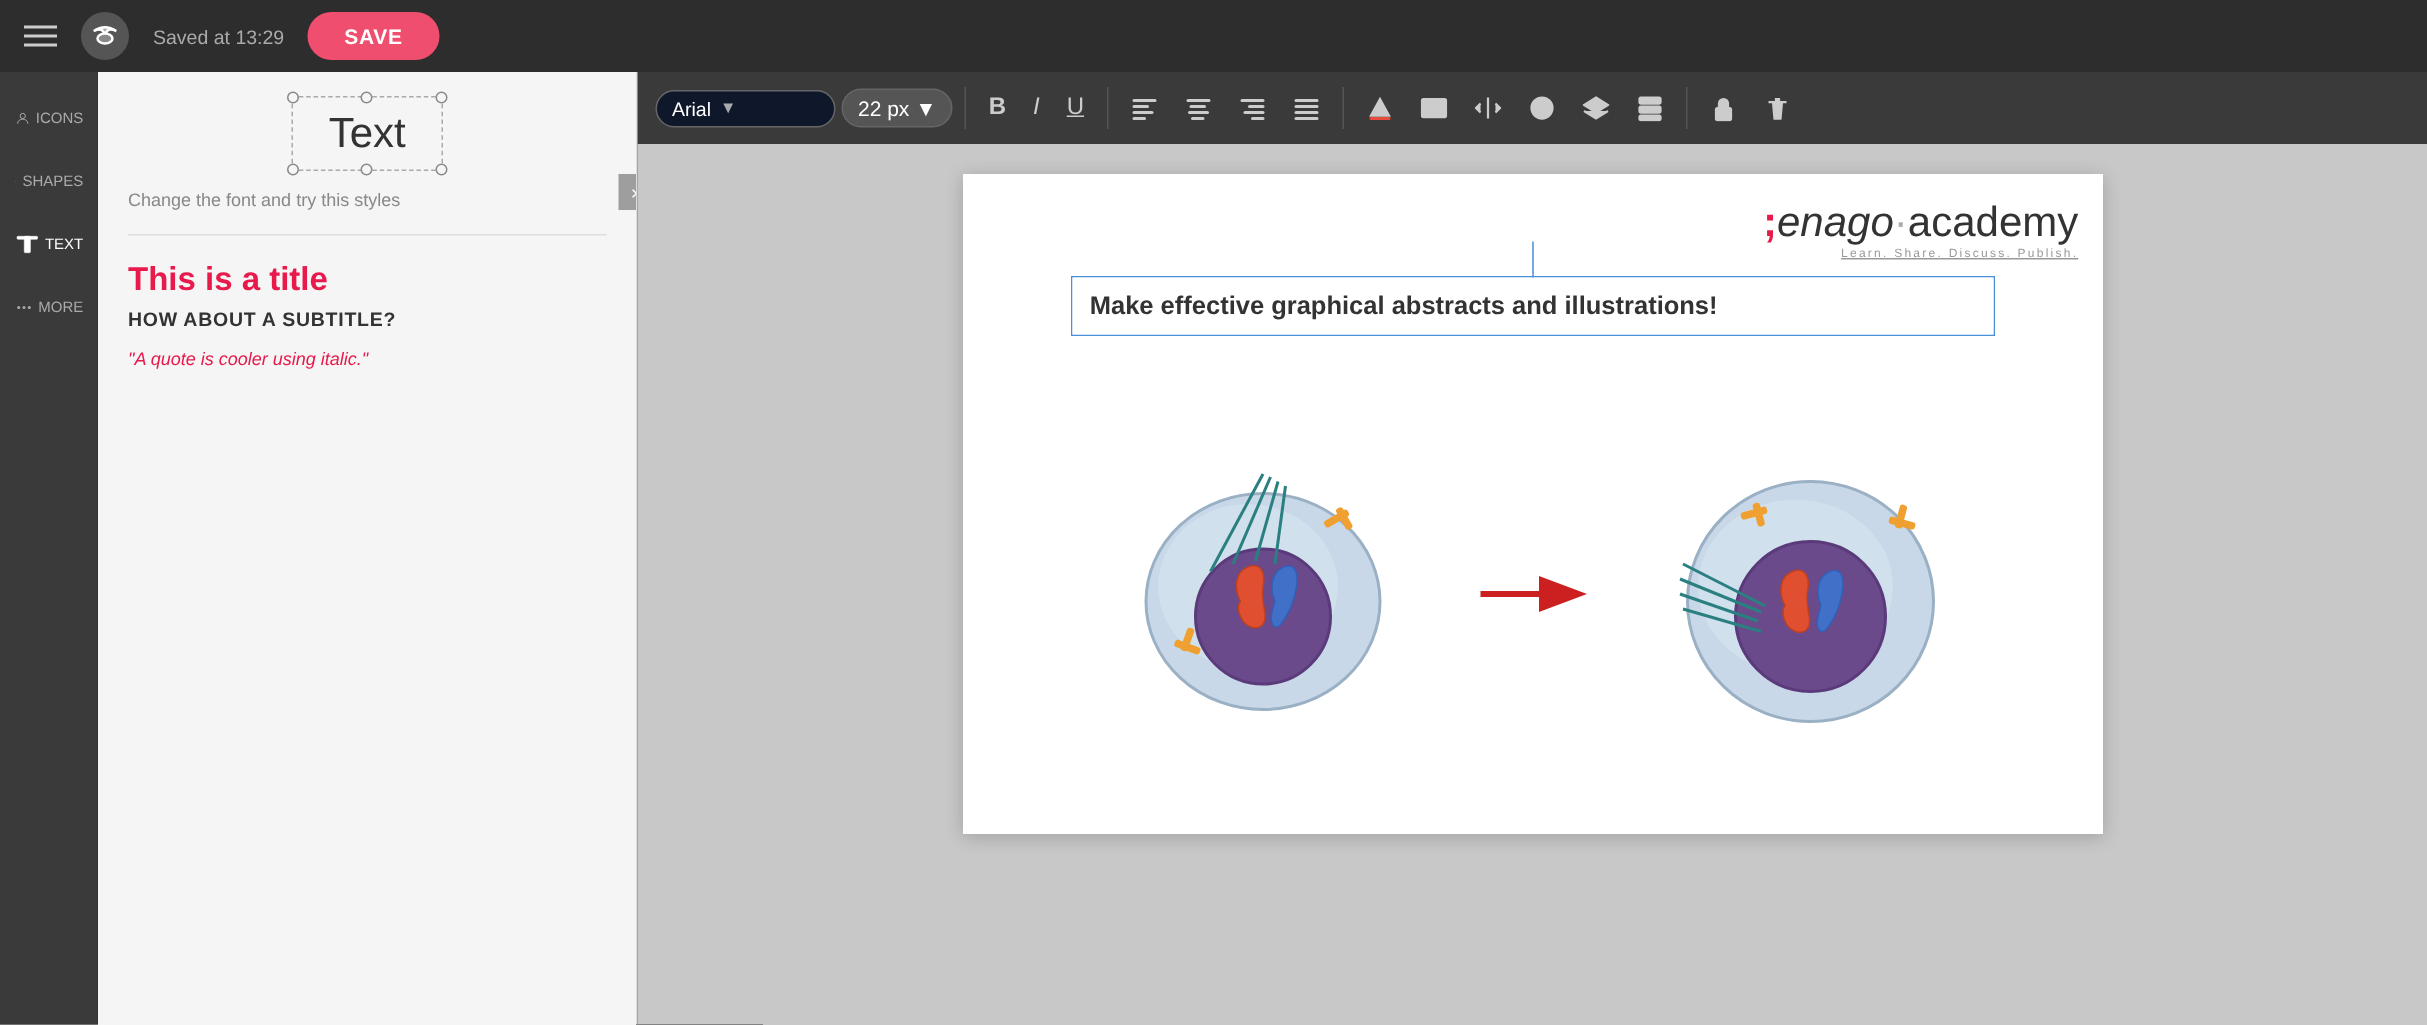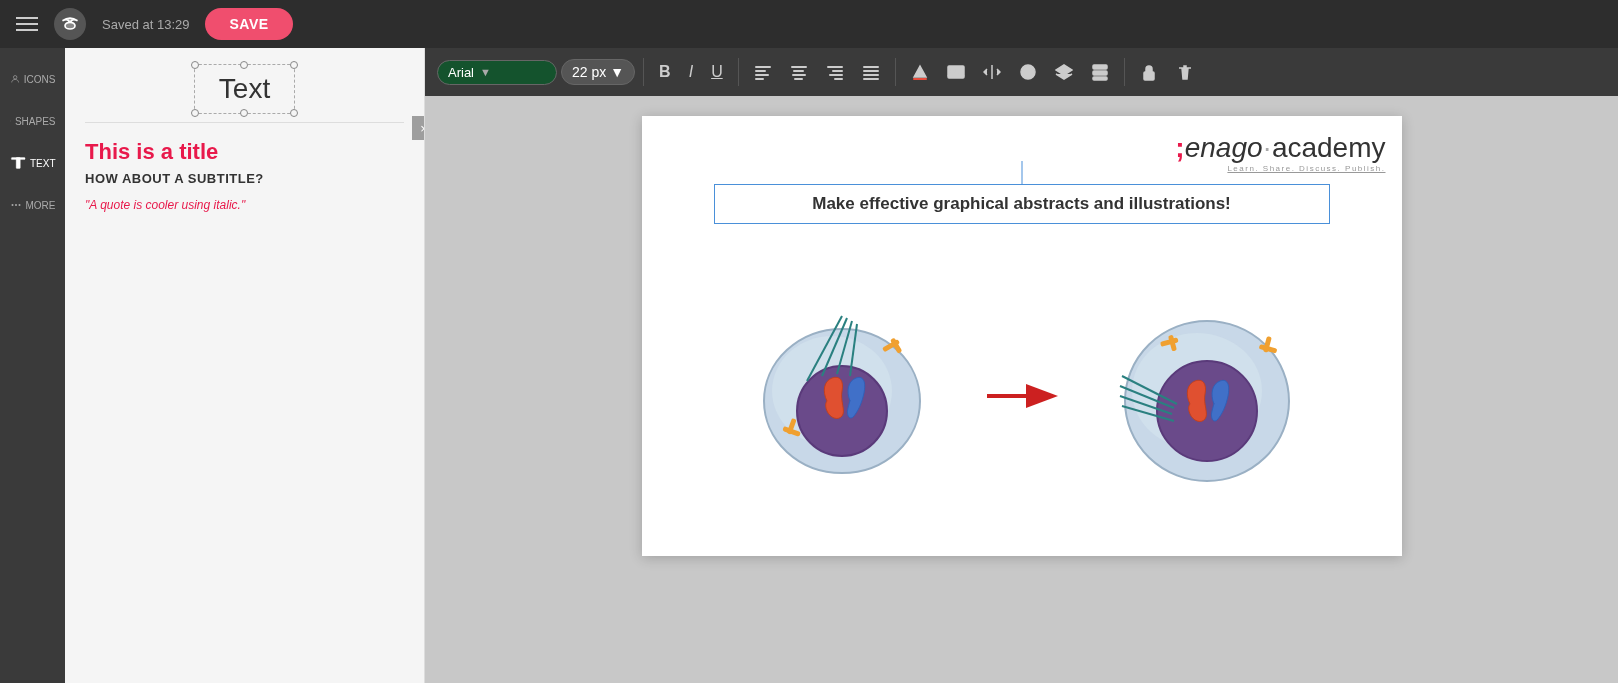--- a/index.html
+++ b/index.html
@@ -81,21 +81,21 @@
       flex: 1; background: #c8c8c8; display: flex; flex-direction: column;
       overflow: hidden; position: relative;
     }
 
     
     .toolbar {
       background: #3a3a3a; height: 48px; display: flex; align-items: center;
       padding: 0 12px; gap: 4px; flex-shrink: 0;
     }
     .toolbar-font-select {
-      background: #14532d; border: 1px solid #666; color: #fff; border-radius: 18px;
+      background: #0f172a; border: 1px solid #666; color: #fff; border-radius: 18px;
       padding: 4px 10px; font-size: 13px; display: flex; align-items: center; gap: 6px;
       cursor: pointer; min-width: 120px;
     }
     .toolbar-font-select .chevron { color: #aaa; font-size: 11px; }
     .toolbar-size {
       background: #555; border: 1px solid #666; color: #fff; border-radius: 18px;
       padding: 4px 10px; font-size: 14px; display: flex; align-items: center; gap: 4px;
       cursor: pointer; min-width: 70px;
     }
     .toolbar-sep { width: 1px; height: 28px; background: #555; margin: 0 4px; }
@@ -115,21 +115,20 @@
     }
     
     .slide-logo {
       position: absolute; top: 16px; right: 16px; text-align: right;
     }
 
     
     .slide-text-selected {
       position: absolute; top: 68px; left: 72px; right: 72px;
       border: 1px solid #4a90d9;
-      text-align: center;
     }
     .slide-text-selected::before {
       content: ''; position: absolute; top: -24px; left: 50%; transform: translateX(-50%);
       width: 1px; height: 24px; background: #4a90d9;
     }
     .slide-main-text {
       font-size: 17px; font-weight: bold; color: #333;
       padding: 8px 12px; line-height: 1.3; background: #fff;
     }
 
@@ -210,20 +209,21 @@
         <div class="handle tl"></div>
         <div class="handle tc"></div>
         <div class="handle tr"></div>
         <div class="handle bl"></div>
         <div class="handle bc"></div>
         <div class="handle br"></div>
         <span class="text-preview-label">Text</span>
       </div>
     </div>
 
+    <p class="panel-hint">Change the font and try this styles</p>
     <div class="panel-divider"></div>
 
     <div class="panel-content">
       <div class="style-title">This is a title</div>
       <div class="style-subtitle">HOW ABOUT A SUBTITLE?</div>
       <div class="style-quote">"A quote is cooler using italic."</div>
     </div>
   </div>
 
   <div class="canvas-area">

